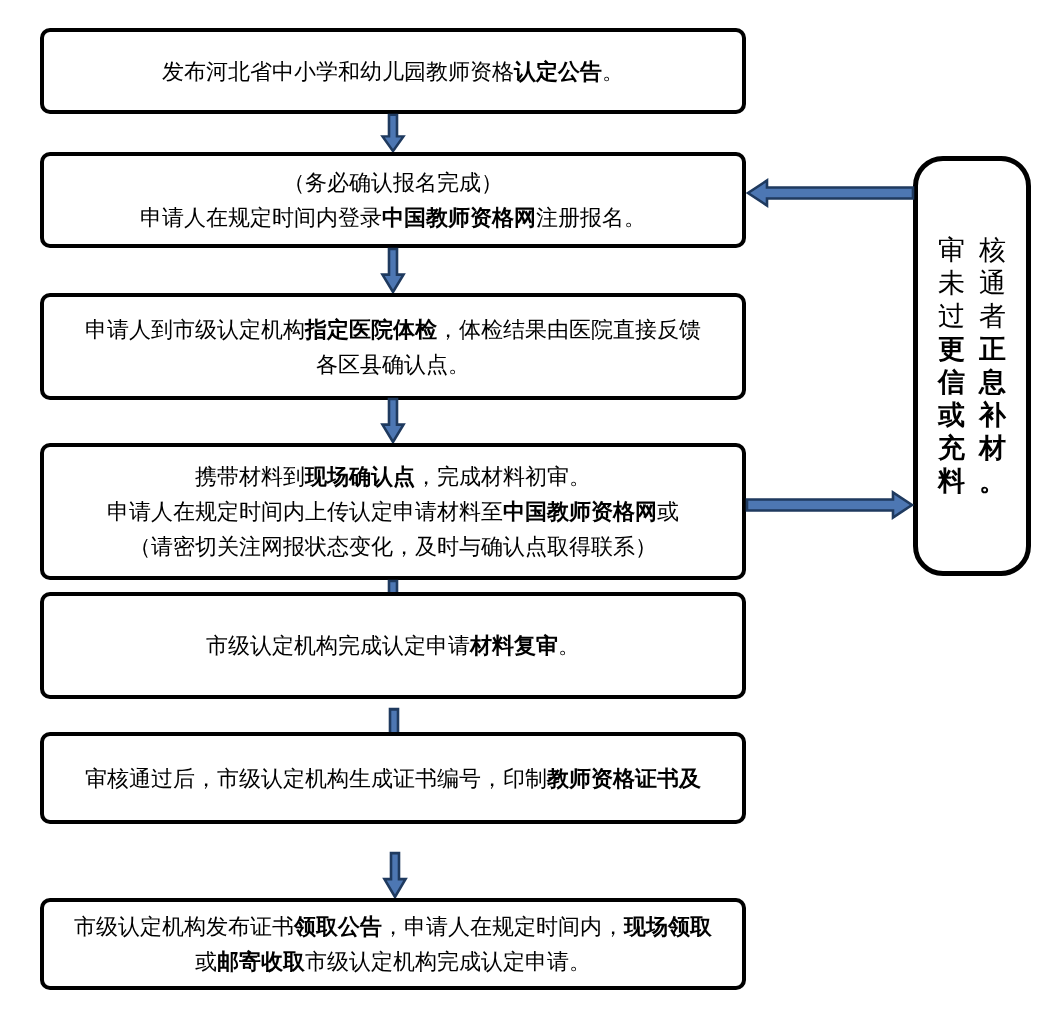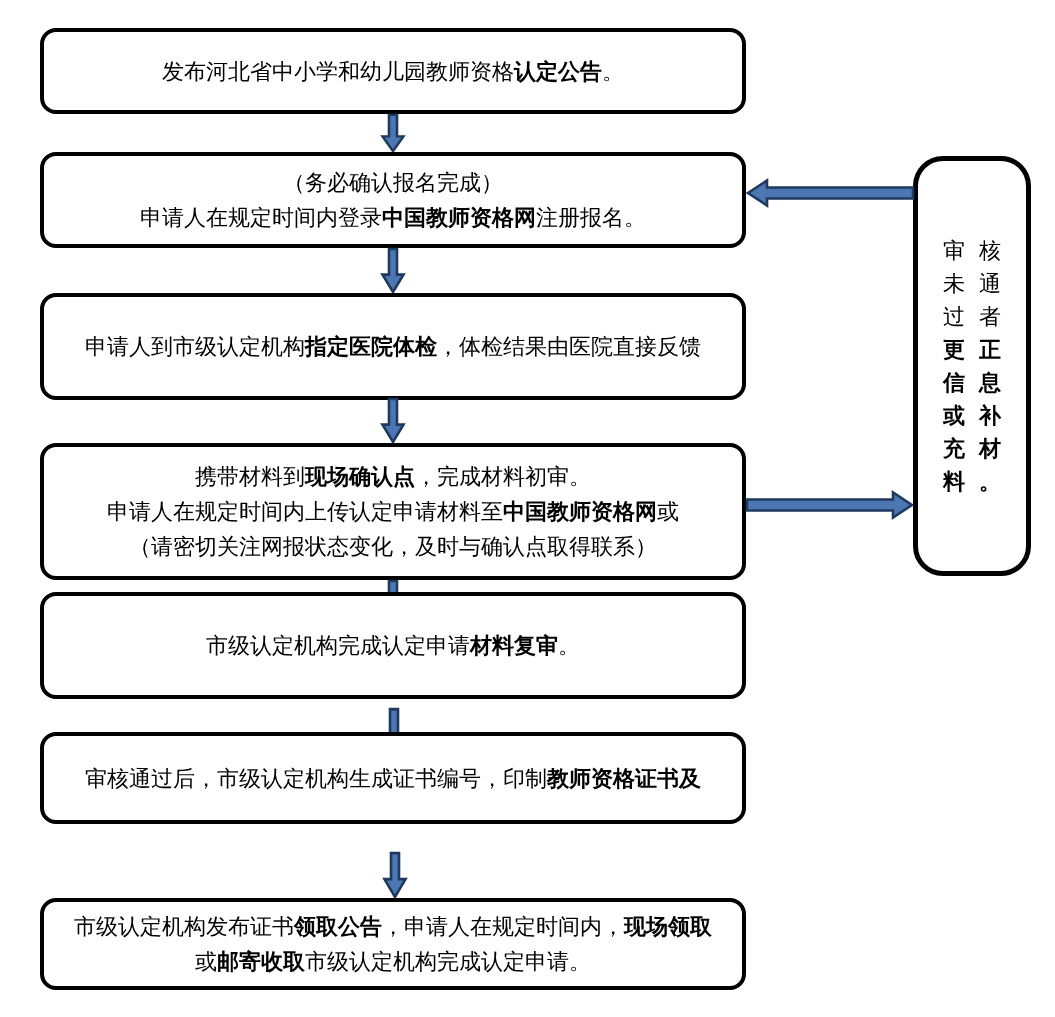--- a/index.html
+++ b/index.html
@@ -19,21 +19,21 @@
     font-family:"Liberation Serif","DejaVu Serif",serif;
     color:var(--text-color);
     overflow:hidden;
   }
   .box{
     position:absolute;
     left:40px;
     width:706px;
     background:var(--bg);
     border:4px solid var(--box-border);
-    border-radius:16px;
+    border-radius:10px;
     display:flex;
     flex-direction:column;
     justify-content:center;
     align-items:center;
     text-align:center;
     font-size:22px;
     line-height:35px;
     padding:4px 14px;
   }
   .tline{white-space:nowrap;}
@@ -45,21 +45,21 @@
     width:118px;
     height:420px;
     background:var(--bg);
     border:5px solid var(--box-border);
     border-radius:30px;
     display:flex;
     flex-direction:column;
     justify-content:center;
     align-items:center;
     text-align:center;
-    font-size:22px;
+    font-size:27px;
     line-height:33px;
   }
   .side-box .tline{letter-spacing:14px;text-indent:14px;}
   svg.arrow{position:absolute;display:block;overflow:visible;}
   svg.arrow polygon{
     fill:var(--arrow-fill);
     stroke:var(--arrow-stroke);
     stroke-width:2.6;
     stroke-linejoin:miter;
   }
@@ -86,20 +86,21 @@
       </div>
   </div>
 
   <svg class="arrow" style="left:381px;top:248px;" width="24" height="45" viewBox="0 0 24 44" preserveAspectRatio="none">
     <polygon points="8,1 16,1 16,26 22.5,26 12,43 1.5,26 8,26"></polygon>
   </svg>
 
   <div class="box" style="top:293px;height:107px;">
     <div>
         <div class="tline"><span>申请人到市级认定机构</span><span class="b">指定医院体检</span><span>，体检结果由医院直接反馈</span></div>
+        <div class="tline"><span>各区县确认点。</span></div>
       </div>
   </div>
 
   <svg class="arrow" style="left:381px;top:398px;" width="24" height="45" viewBox="0 0 24 44" preserveAspectRatio="none">
     <polygon points="8,1 16,1 16,26 22.5,26 12,43 1.5,26 8,26"></polygon>
   </svg>
 
   <div class="box" style="top:443px;height:137px;">
     <div>
         <div class="tline"><span>携带材料到</span><span class="b">现场确认点</span><span>，完成材料初审。</span></div>

